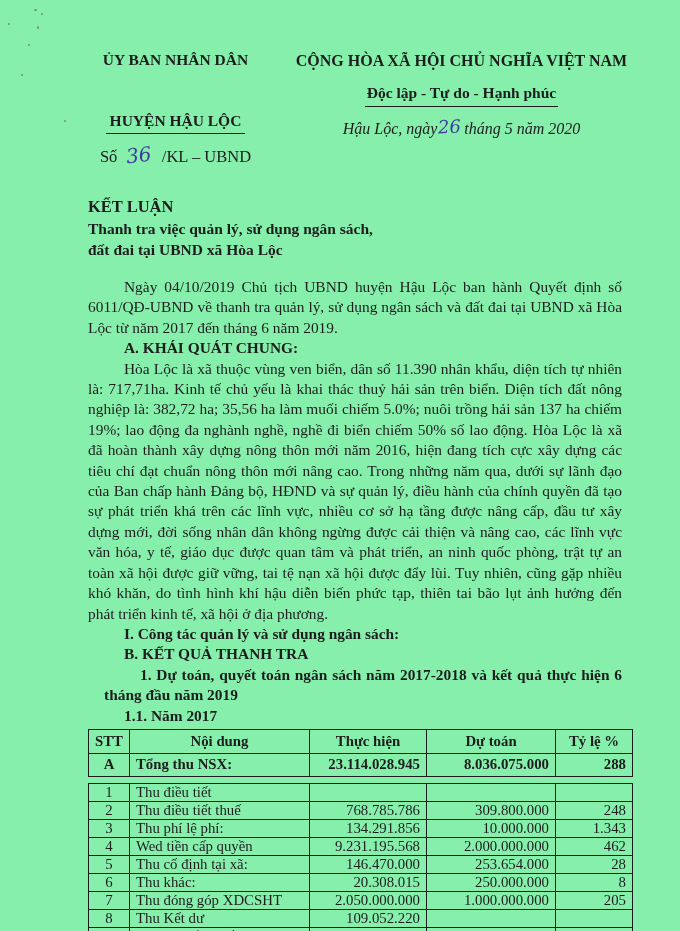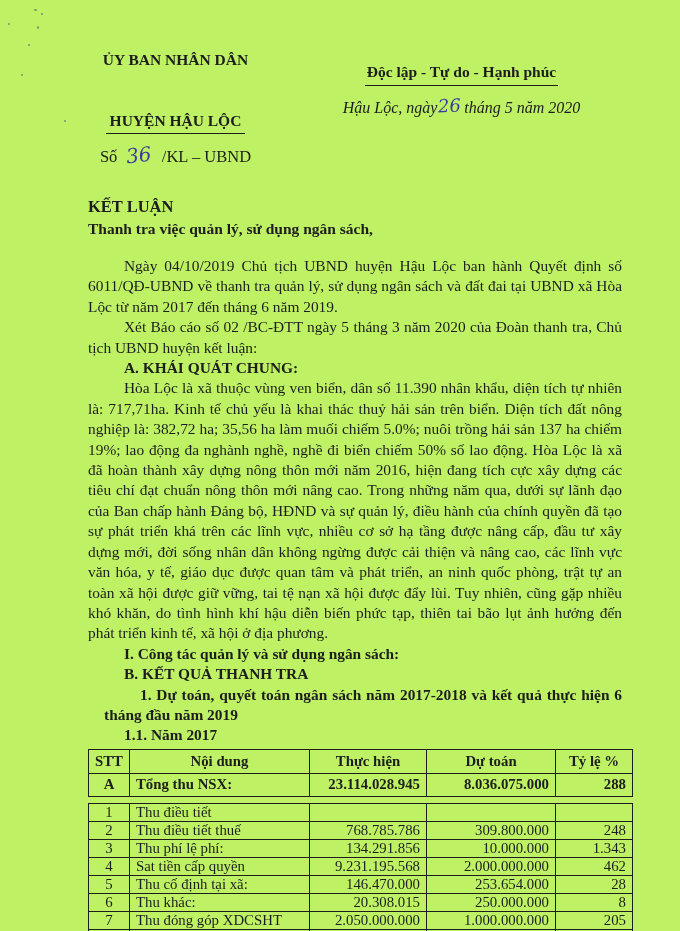--- a/index.html
+++ b/index.html
@@ -1,20 +1,20 @@
 <!DOCTYPE html>
 <html><head>
 <meta charset="utf-8">
 <title>Scanned document</title>
 <style>
   html,body { margin:0; padding:0; background:#ffffff; }
   .page {
     position:relative;
     width:680px; height:931px;
-    background:#bef264;
+    background:#86efac;
     overflow:hidden;
     color:#1d1d1d;
     font-family:"Liberation Serif","DejaVu Serif",serif;
   }
   .speck { position:absolute; background:#6f6f6f; border-radius:50%; opacity:.75; }
 
   
   .header { display:flex; padding:50px 50px 0 58px; }
   .header-left { width:235px; text-align:center; flex:none; }
   .header-left .l1 { font-weight:bold; font-size:15.5px; line-height:20px; white-space:nowrap; }
@@ -83,33 +83,34 @@
   <div class="speck" style="left:21px;top:74px;width:2px;height:2px;"></div>
   <div class="speck" style="left:64px;top:120px;width:2px;height:2px;"></div>
 
   <div class="header">
     <div class="header-left">
       <div class="l1">ỦY BAN NHÂN DÂN</div>
       <div class="l2-wrap"><span class="l2">HUYỆN HẬU LỘC</span></div>
       <div class="doc-number"><span>Số</span><span class="hand36">36</span><span>/KL – UBND</span></div>
     </div>
     <div class="header-right">
+      <div class="l1">CỘNG HÒA XÃ HỘI CHỦ NGHĨA VIỆT NAM</div>
       <div class="l2-wrap"><span class="l2">Độc lập - Tự do - Hạnh phúc</span></div>
       <div class="date-line"><span>Hậu Lộc, ngày</span><span class="hand26">26</span><span>tháng 5 năm 2020</span></div>
     </div>
   </div>
 
   <div class="title-block">
     <div class="title-main">KẾT LUẬN</div>
     <div class="title-sub">Thanh tra việc quản lý, sử dụng ngân sách,</div>
+    <div class="title-sub">đất đai tại UBND xã Hòa Lộc</div>
   </div>
 
   <div class="content">
     <p>Ngày 04/10/2019 Chủ tịch UBND huyện Hậu Lộc ban hành Quyết định số 6011/QĐ-UBND về thanh tra quản lý, sử dụng ngân sách và đất đai tại UBND xã Hòa Lộc từ năm 2017 đến tháng 6 năm 2019.</p>
-    <p>Xét Báo cáo số 02 /BC-ĐTT ngày 5 tháng 3 năm 2020 của Đoàn thanh tra, Chủ tịch UBND huyện kết luận:</p>
     <p class="hd">A. KHÁI QUÁT CHUNG:</p>
     <p>Hòa Lộc là xã thuộc vùng ven biển, dân số 11.390 nhân khẩu, diện tích tự nhiên là: 717,71ha. Kinh tế chủ yếu là khai thác thuỷ hải sản trên biển. Diện tích đất nông nghiệp là: 382,72 ha; 35,56 ha làm muối chiếm 5.0%; nuôi trồng hải sản 137 ha chiếm 19%; lao động đa nghành nghề, nghề đi biển chiếm 50% số lao động. Hòa Lộc là xã đã hoàn thành xây dựng nông thôn mới năm 2016, hiện đang tích cực xây dựng các tiêu chí đạt chuẩn nông thôn mới nâng cao. Trong những năm qua, dưới sự lãnh đạo của Ban chấp hành Đảng bộ, HĐND và sự quản lý, điều hành của chính quyền đã tạo sự phát triển khá trên các lĩnh vực, nhiều cơ sở hạ tầng được nâng cấp, đầu tư xây dựng mới, đời sống nhân dân không ngừng được cải thiện và nâng cao, các lĩnh vực văn hóa, y tế, giáo dục được quan tâm và phát triển, an ninh quốc phòng, trật tự an toàn xã hội được giữ vững, tai tệ nạn xã hội được đẩy lùi. Tuy nhiên, cũng gặp nhiều khó khăn, do tình hình khí hậu diễn biến phức tạp, thiên tai bão lụt ảnh hưởng đến phát triển kinh tế, xã hội ở địa phương.</p>
     <p class="hd">I. Công tác quản lý và sử dụng ngân sách:</p>
     <p class="hd">B. KẾT QUẢ THANH TRA</p>
     <p class="hd-j">1. Dự toán, quyết toán ngân sách năm 2017-2018 và kết quả thực hiện 6 tháng đầu năm 2019</p>
     <p class="hd">1.1. Năm 2017</p>
   </div>
 
   <div class="tablewrap">
     <table class="tbl-head">
@@ -165,21 +166,21 @@
         </tr>
         <tr>
           <td class="stt">3</td>
           <td class="name">Thu phí lệ phí:</td>
           <td class="num">134.291.856</td>
           <td class="num">10.000.000</td>
           <td class="num">1.343</td>
         </tr>
         <tr>
           <td class="stt">4</td>
-          <td class="name">Sat tiền cấp quyền</td>
+          <td class="name">Wed tiền cấp quyền</td>
           <td class="num">9.231.195.568</td>
           <td class="num">2.000.000.000</td>
           <td class="num">462</td>
         </tr>
         <tr>
           <td class="stt">5</td>
           <td class="name">Thu cố định tại xã:</td>
           <td class="num">146.470.000</td>
           <td class="num">253.654.000</td>
           <td class="num">28</td>

